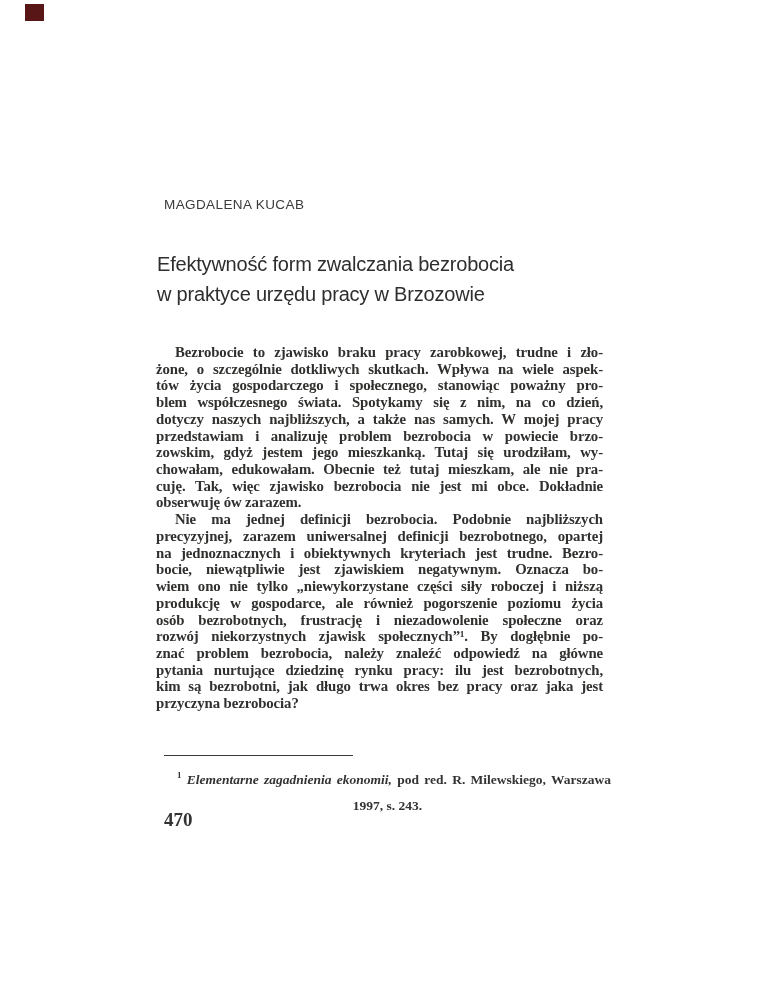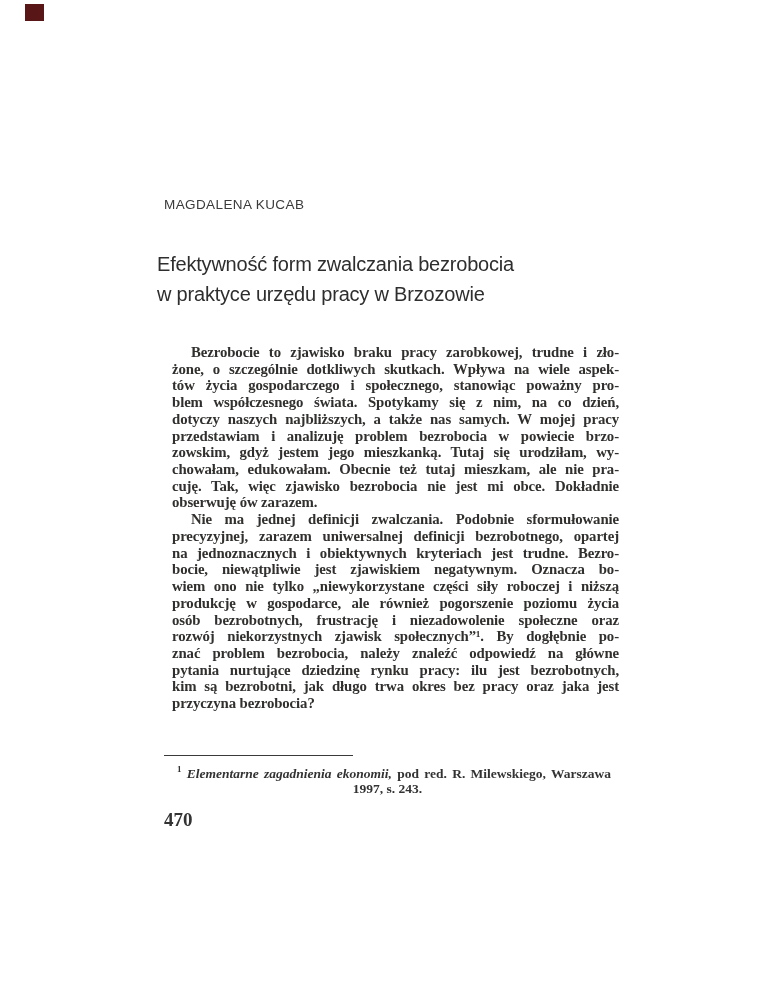--- a/index.html
+++ b/index.html
@@ -26,21 +26,21 @@
   .title {
     position:absolute; left:157px; top:249px; width:460px;
     text-align:left;
     font-family:"Liberation Sans", sans-serif;
     font-size:20px; font-weight:400;
     letter-spacing:-0.2px;
     line-height:30px;
     color:#2e2e2e;
   }
   .bodytext {
-    position:absolute; left:172px; top:344px; width:447px;
+    position:absolute; left:156px; top:344px; width:447px;
     font-family:"Liberation Serif", serif;
     font-size:14.8px; font-weight:700;
     letter-spacing:-0.1px;
     line-height:16.72px;
     color:#31302e;
   }
   .line {
     text-align:justify;
     text-align-last:justify;
   }
@@ -48,21 +48,21 @@
   .line.last  { text-align-last:left; }
   .fnrule {
     position:absolute; left:164px; top:755px;
     width:189px; height:0;
     border-top:1.5px solid #3a3a3a;
   }
   .footnote {
     position:absolute; left:164px; top:762px; width:447px;
     font-family:"Liberation Serif", serif;
     font-size:13.5px; font-weight:700;
-    line-height:15px;
+    line-height:26px;
     color:#333333;
   }
   .fn-line1 {
     text-align:justify;
     text-align-last:justify;
     text-indent:13px;
   }
   .fn-line1 sup { font-size:9px; font-weight:700; }
   .fn-line1 i { font-style:italic; }
   .fn-line2 { text-align:center; }
@@ -92,21 +92,21 @@
     <div class="line">tów życia gospodarczego i społecznego, stanowiąc poważny pro-</div>
     <div class="line">blem współczesnego świata. Spotykamy się z nim, na co dzień,</div>
     <div class="line">dotyczy naszych najbliższych, a także nas samych. W mojej pracy</div>
     <div class="line">przedstawiam i analizuję problem bezrobocia w powiecie brzo-</div>
     <div class="line">zowskim, gdyż jestem jego mieszkanką. Tutaj się urodziłam, wy-</div>
     <div class="line">chowałam, edukowałam. Obecnie też tutaj mieszkam, ale nie pra-</div>
     <div class="line">cuję. Tak, więc zjawisko bezrobocia nie jest mi obce. Dokładnie</div>
     <div class="line last">obserwuję ów zarazem.</div>
   </div>
   <div>
-    <div class="line first">Nie ma jednej definicji zwalczania. Podobnie sformułowanie</div>
+    <div class="line first">Nie ma jednej definicji bezrobocia. Podobnie najbliższych</div>
     <div class="line">precyzyjnej, zarazem uniwersalnej definicji bezrobotnego, opartej</div>
     <div class="line">na jednoznacznych i obiektywnych kryteriach jest trudne. Bezro-</div>
     <div class="line">bocie, niewątpliwie jest zjawiskiem negatywnym. Oznacza bo-</div>
     <div class="line">wiem ono nie tylko „niewykorzystane części siły roboczej i niższą</div>
     <div class="line">produkcję w gospodarce, ale również pogorszenie poziomu życia</div>
     <div class="line">osób bezrobotnych, frustrację i niezadowolenie społeczne oraz</div>
     <div class="line">rozwój niekorzystnych zjawisk społecznych”¹. By dogłębnie po-</div>
     <div class="line">znać problem bezrobocia, należy znaleźć odpowiedź na główne</div>
     <div class="line">pytania nurtujące dziedzinę rynku pracy: ilu jest bezrobotnych,</div>
     <div class="line">kim są bezrobotni, jak długo trwa okres bez pracy oraz jaka jest</div>

